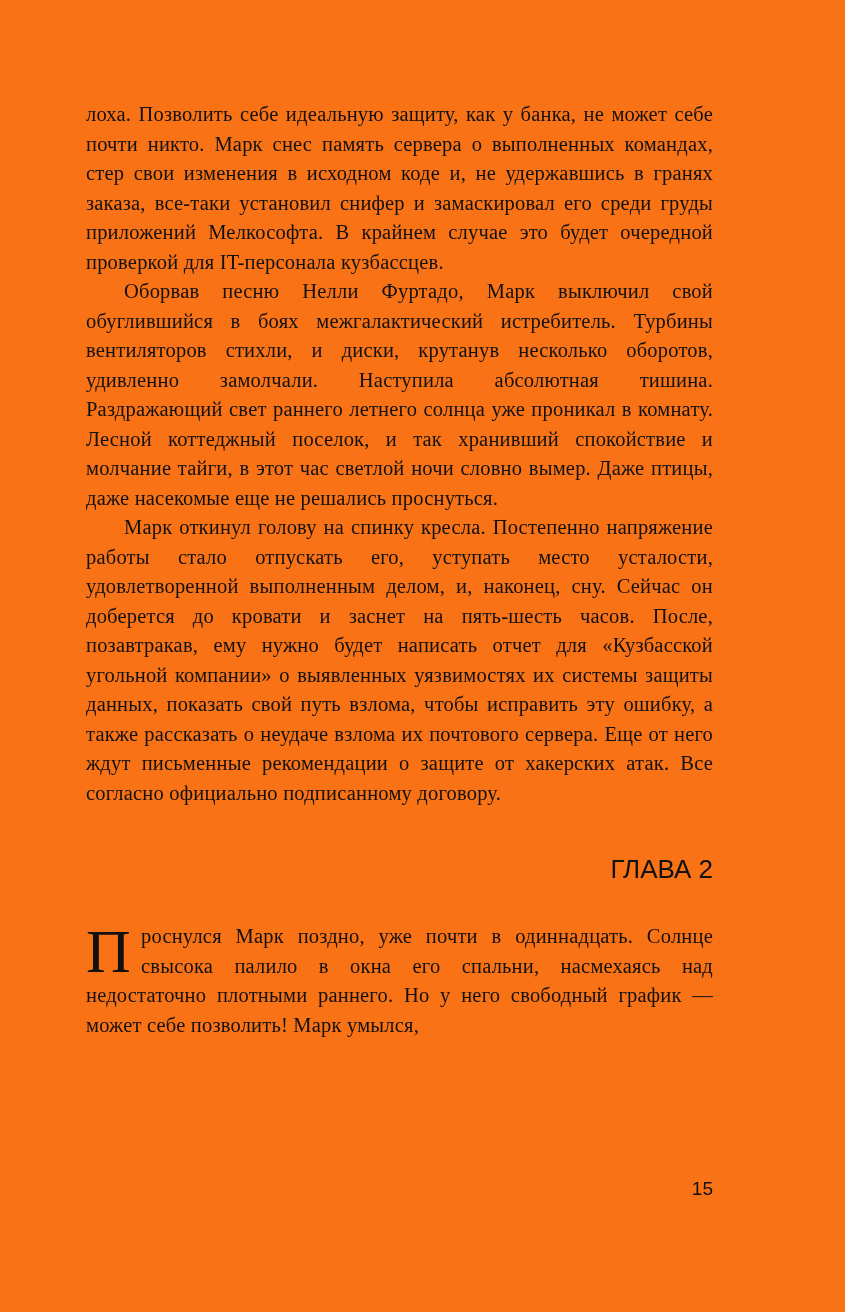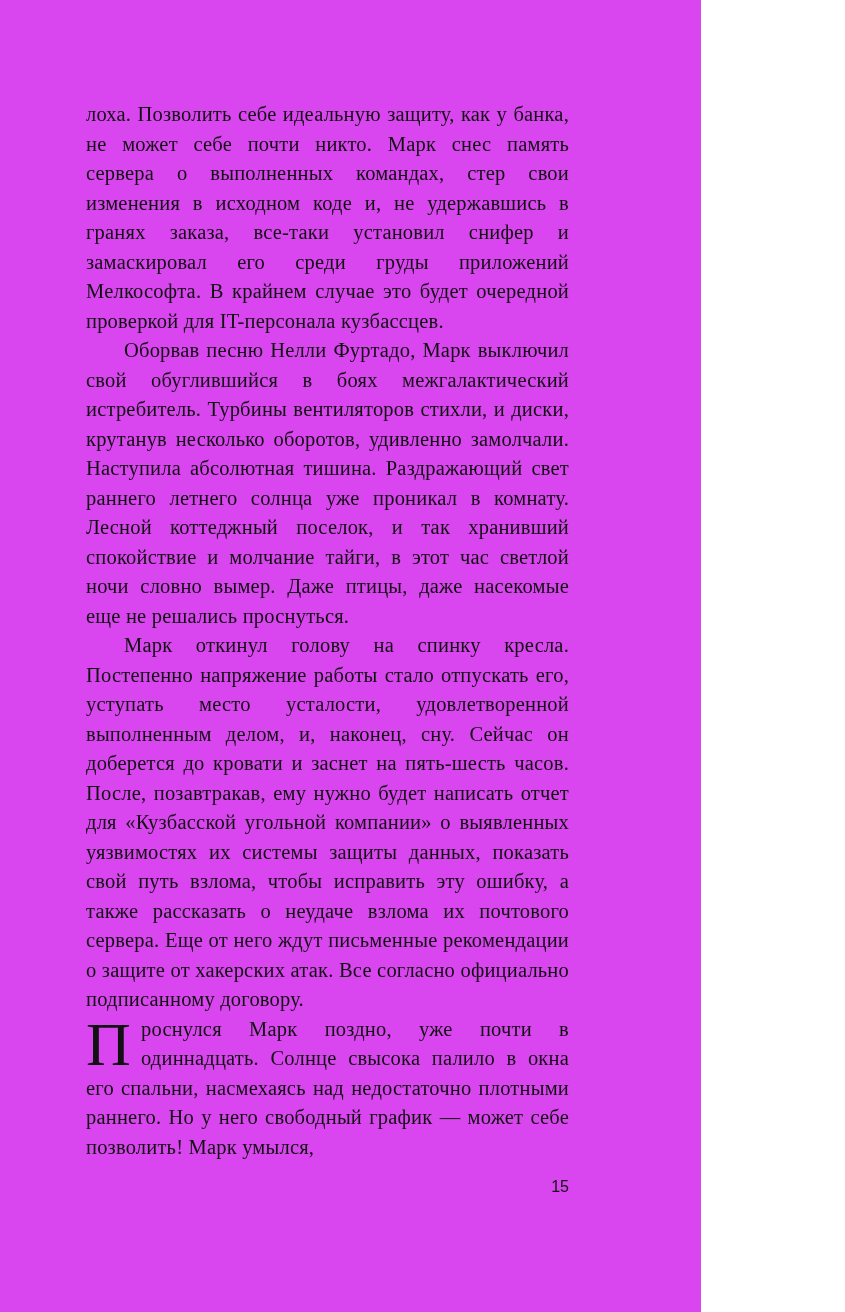--- a/index.html
+++ b/index.html
@@ -3,23 +3,23 @@
 <meta charset="utf-8">
 <title>Book Page 15</title>
 <style>
   html, body {
     margin: 0;
     padding: 0;
     background: #ffffff;
   }
   .page {
     position: relative;
-    width: 701px;
+    width: 845px;
     height: 1312px;
-    background: #d946ef;
+    background: #f97316;
     overflow: hidden;
     font-family: "Liberation Serif", "DejaVu Serif", serif;
     color: #111111;
   }
   .text-block {
     position: absolute;
     left: 86px;
     right: 132px;
     top: 100px;
   }
@@ -52,30 +52,31 @@
     line-height: 50px;
     padding: 4px 10px 0 0;
     font-family: "Liberation Serif", "DejaVu Serif", serif;
     color: #111111;
   }
   .page-number {
     position: absolute;
     right: 132px;
     top: 1178px;
     font-family: "Liberation Sans", "DejaVu Sans", sans-serif;
-    font-size: 16px;
+    font-size: 19px;
     color: #111111;
   }
 </style>
 </head>
 <body>
 
 <div class="page">
   <main class="text-block">
     <p class="para no-indent">лоха. Позволить себе идеальную защиту, как у банка, не может себе почти никто. Марк снес память сервера о выполненных командах, стер свои изменения в исходном коде и, не удержавшись в гранях заказа, все-таки установил снифер и замаскировал его среди груды приложений Мелкософта. В крайнем случае это будет очередной проверкой для IT-персонала кузбассцев.</p>
     <p class="para">Оборвав песню Нелли Фуртадо, Марк выключил свой обуглившийся в боях межгалактический истребитель. Турбины вентиляторов стихли, и диски, крутанув несколько оборотов, удивленно замолчали. Наступила абсолютная тишина. Раздражающий свет раннего летнего солнца уже проникал в комнату. Лесной коттеджный поселок, и так хранивший спокойствие и молчание тайги, в этот час светлой ночи словно вымер. Даже птицы, даже насекомые еще не решались проснуться.</p>
     <p class="para">Марк откинул голову на спинку кресла. Постепенно напряжение работы стало отпускать его, уступать место усталости, удовлетворенной выполненным делом, и, наконец, сну. Сейчас он доберется до кровати и заснет на пять-шесть часов. После, позавтракав, ему нужно будет написать отчет для «Кузбасской угольной компании» о выявленных уязвимостях их системы защиты данных, показать свой путь взлома, чтобы исправить эту ошибку, а также рассказать о неудаче взлома их почтового сервера. Еще от него ждут письменные рекомендации о защите от хакерских атак. Все согласно официально подписанному договору.</p>
+    <h2 class="chapter-heading">ГЛАВА 2</h2>
     <p class="para dropcap-para">
       <span class="dropcap">П</span><span>роснулся Марк поздно, уже почти в одиннадцать. Солнце свысока палило в окна его спальни, насмехаясь над недостаточно плотными раннего. Но у него свободный график — может себе позволить! Марк умылся,</span>
     </p>
   </main>
   <span class="page-number">15</span>
 </div>
 
 </body></html>

